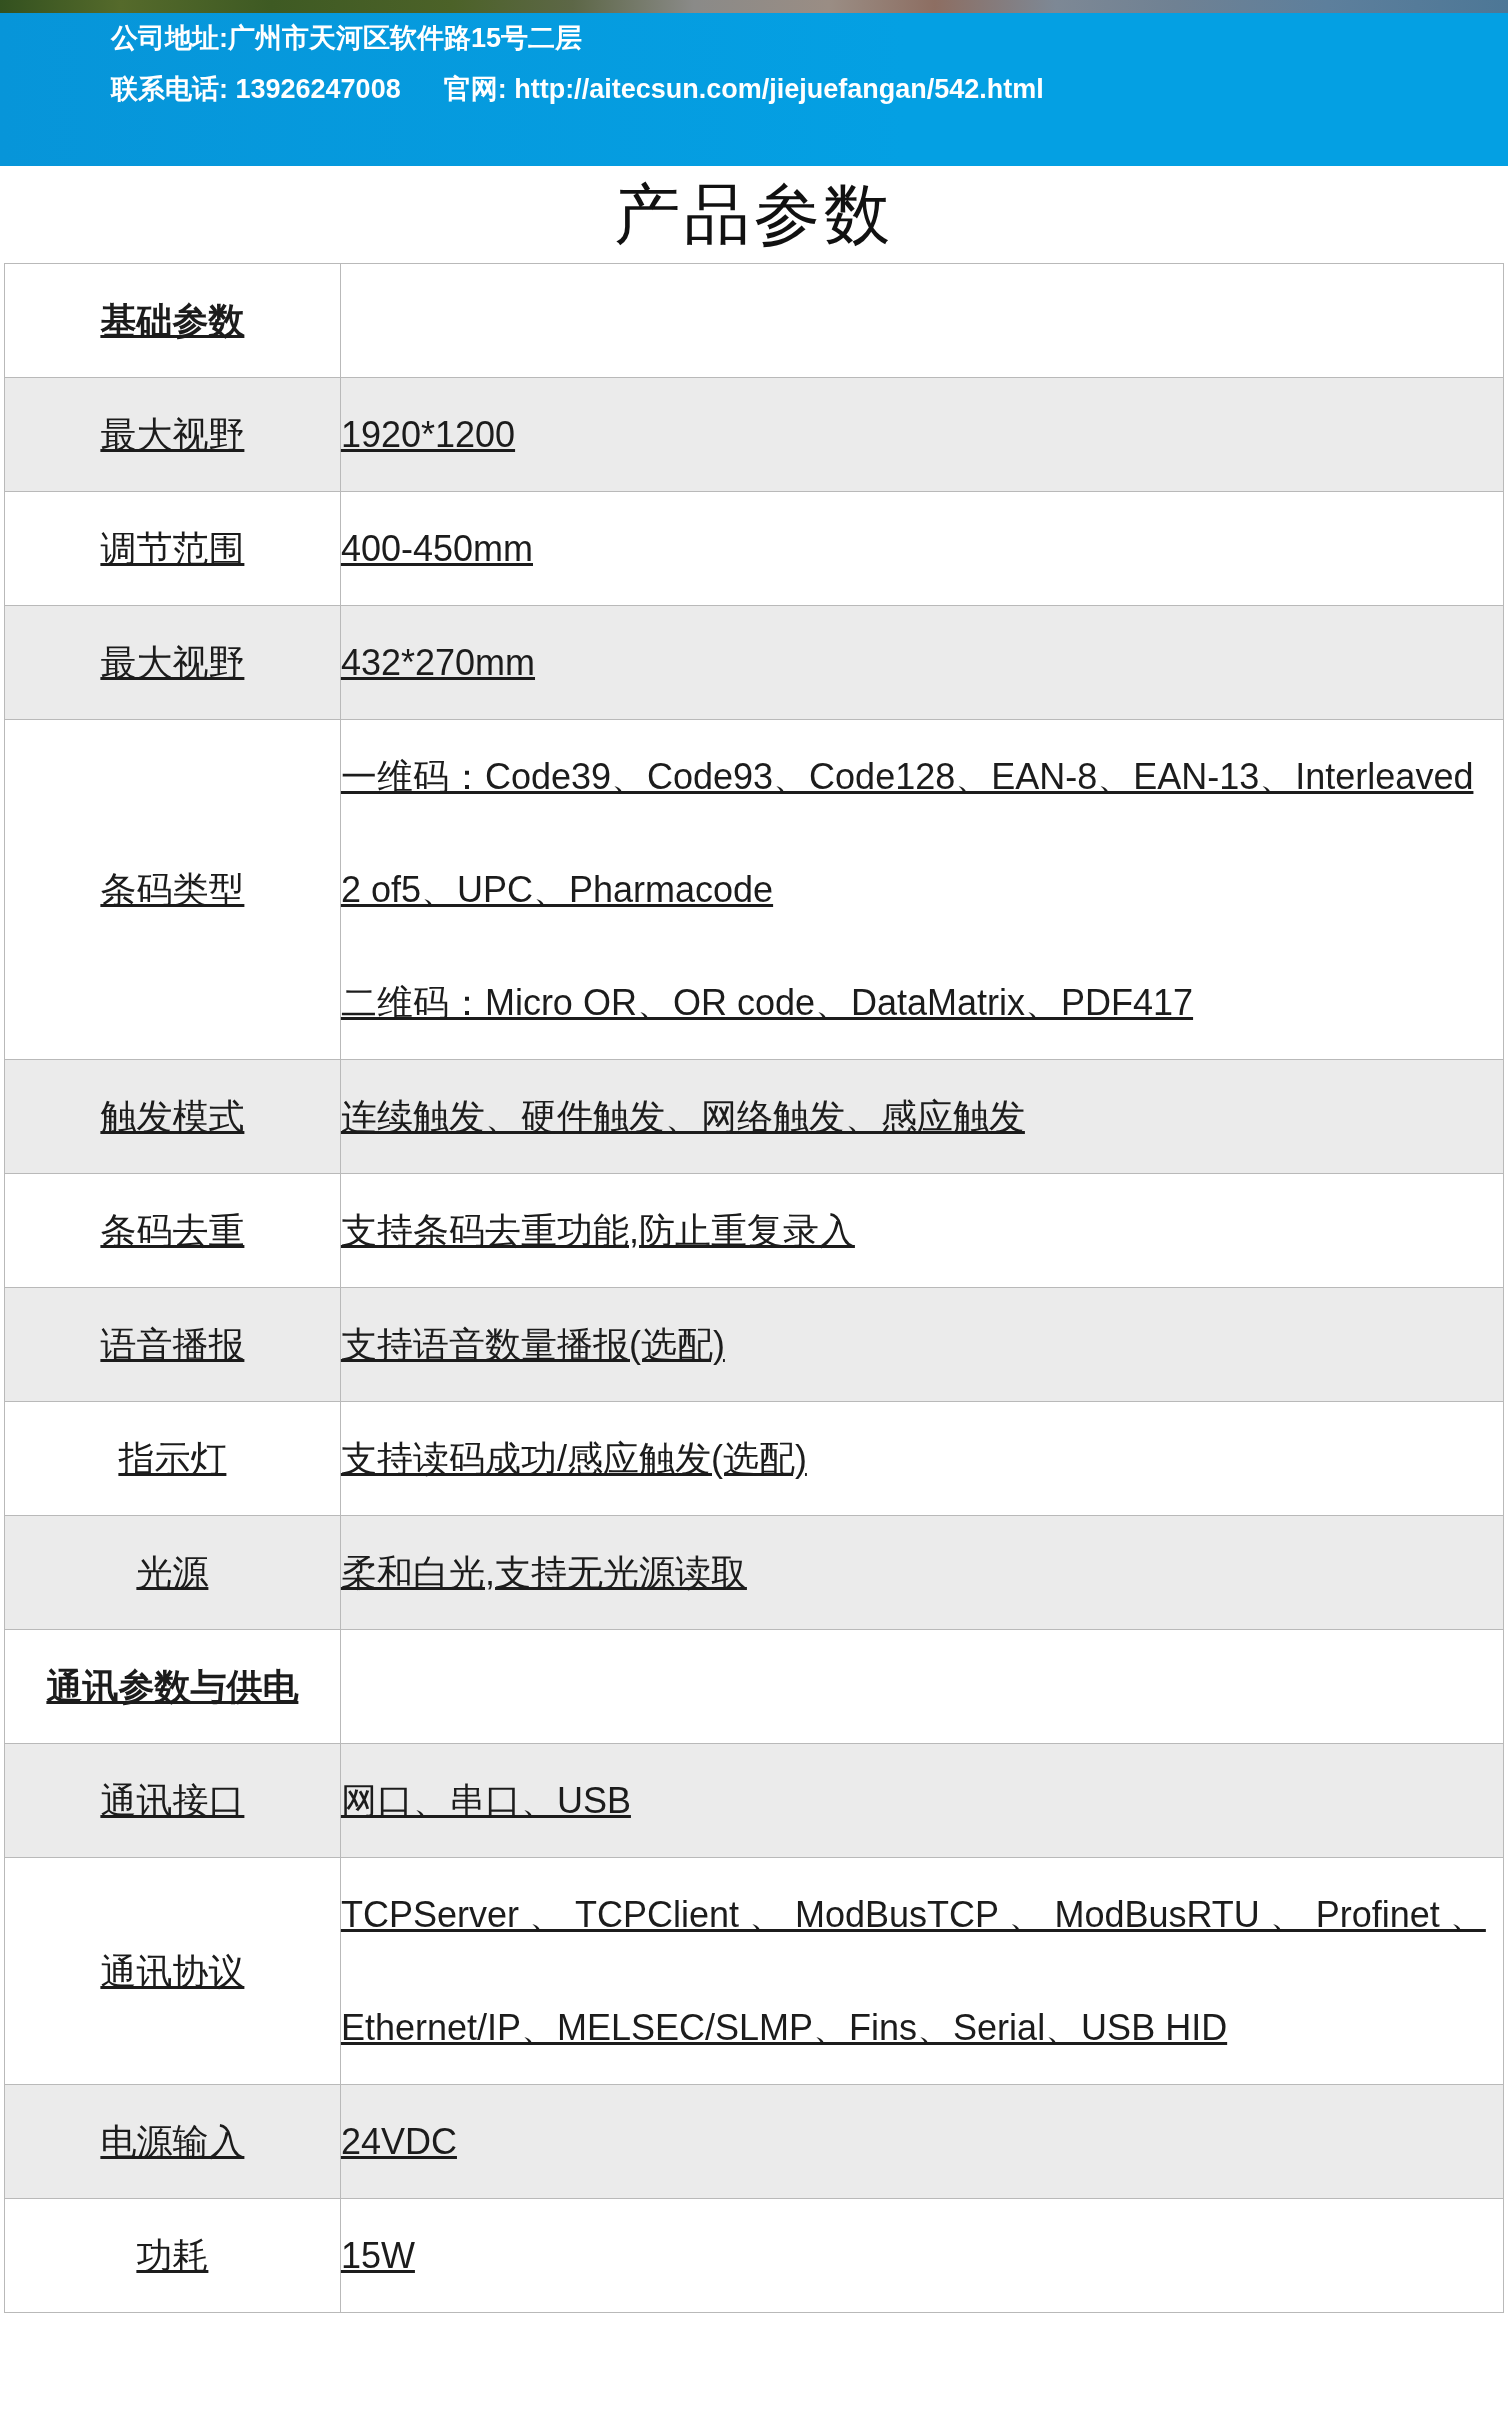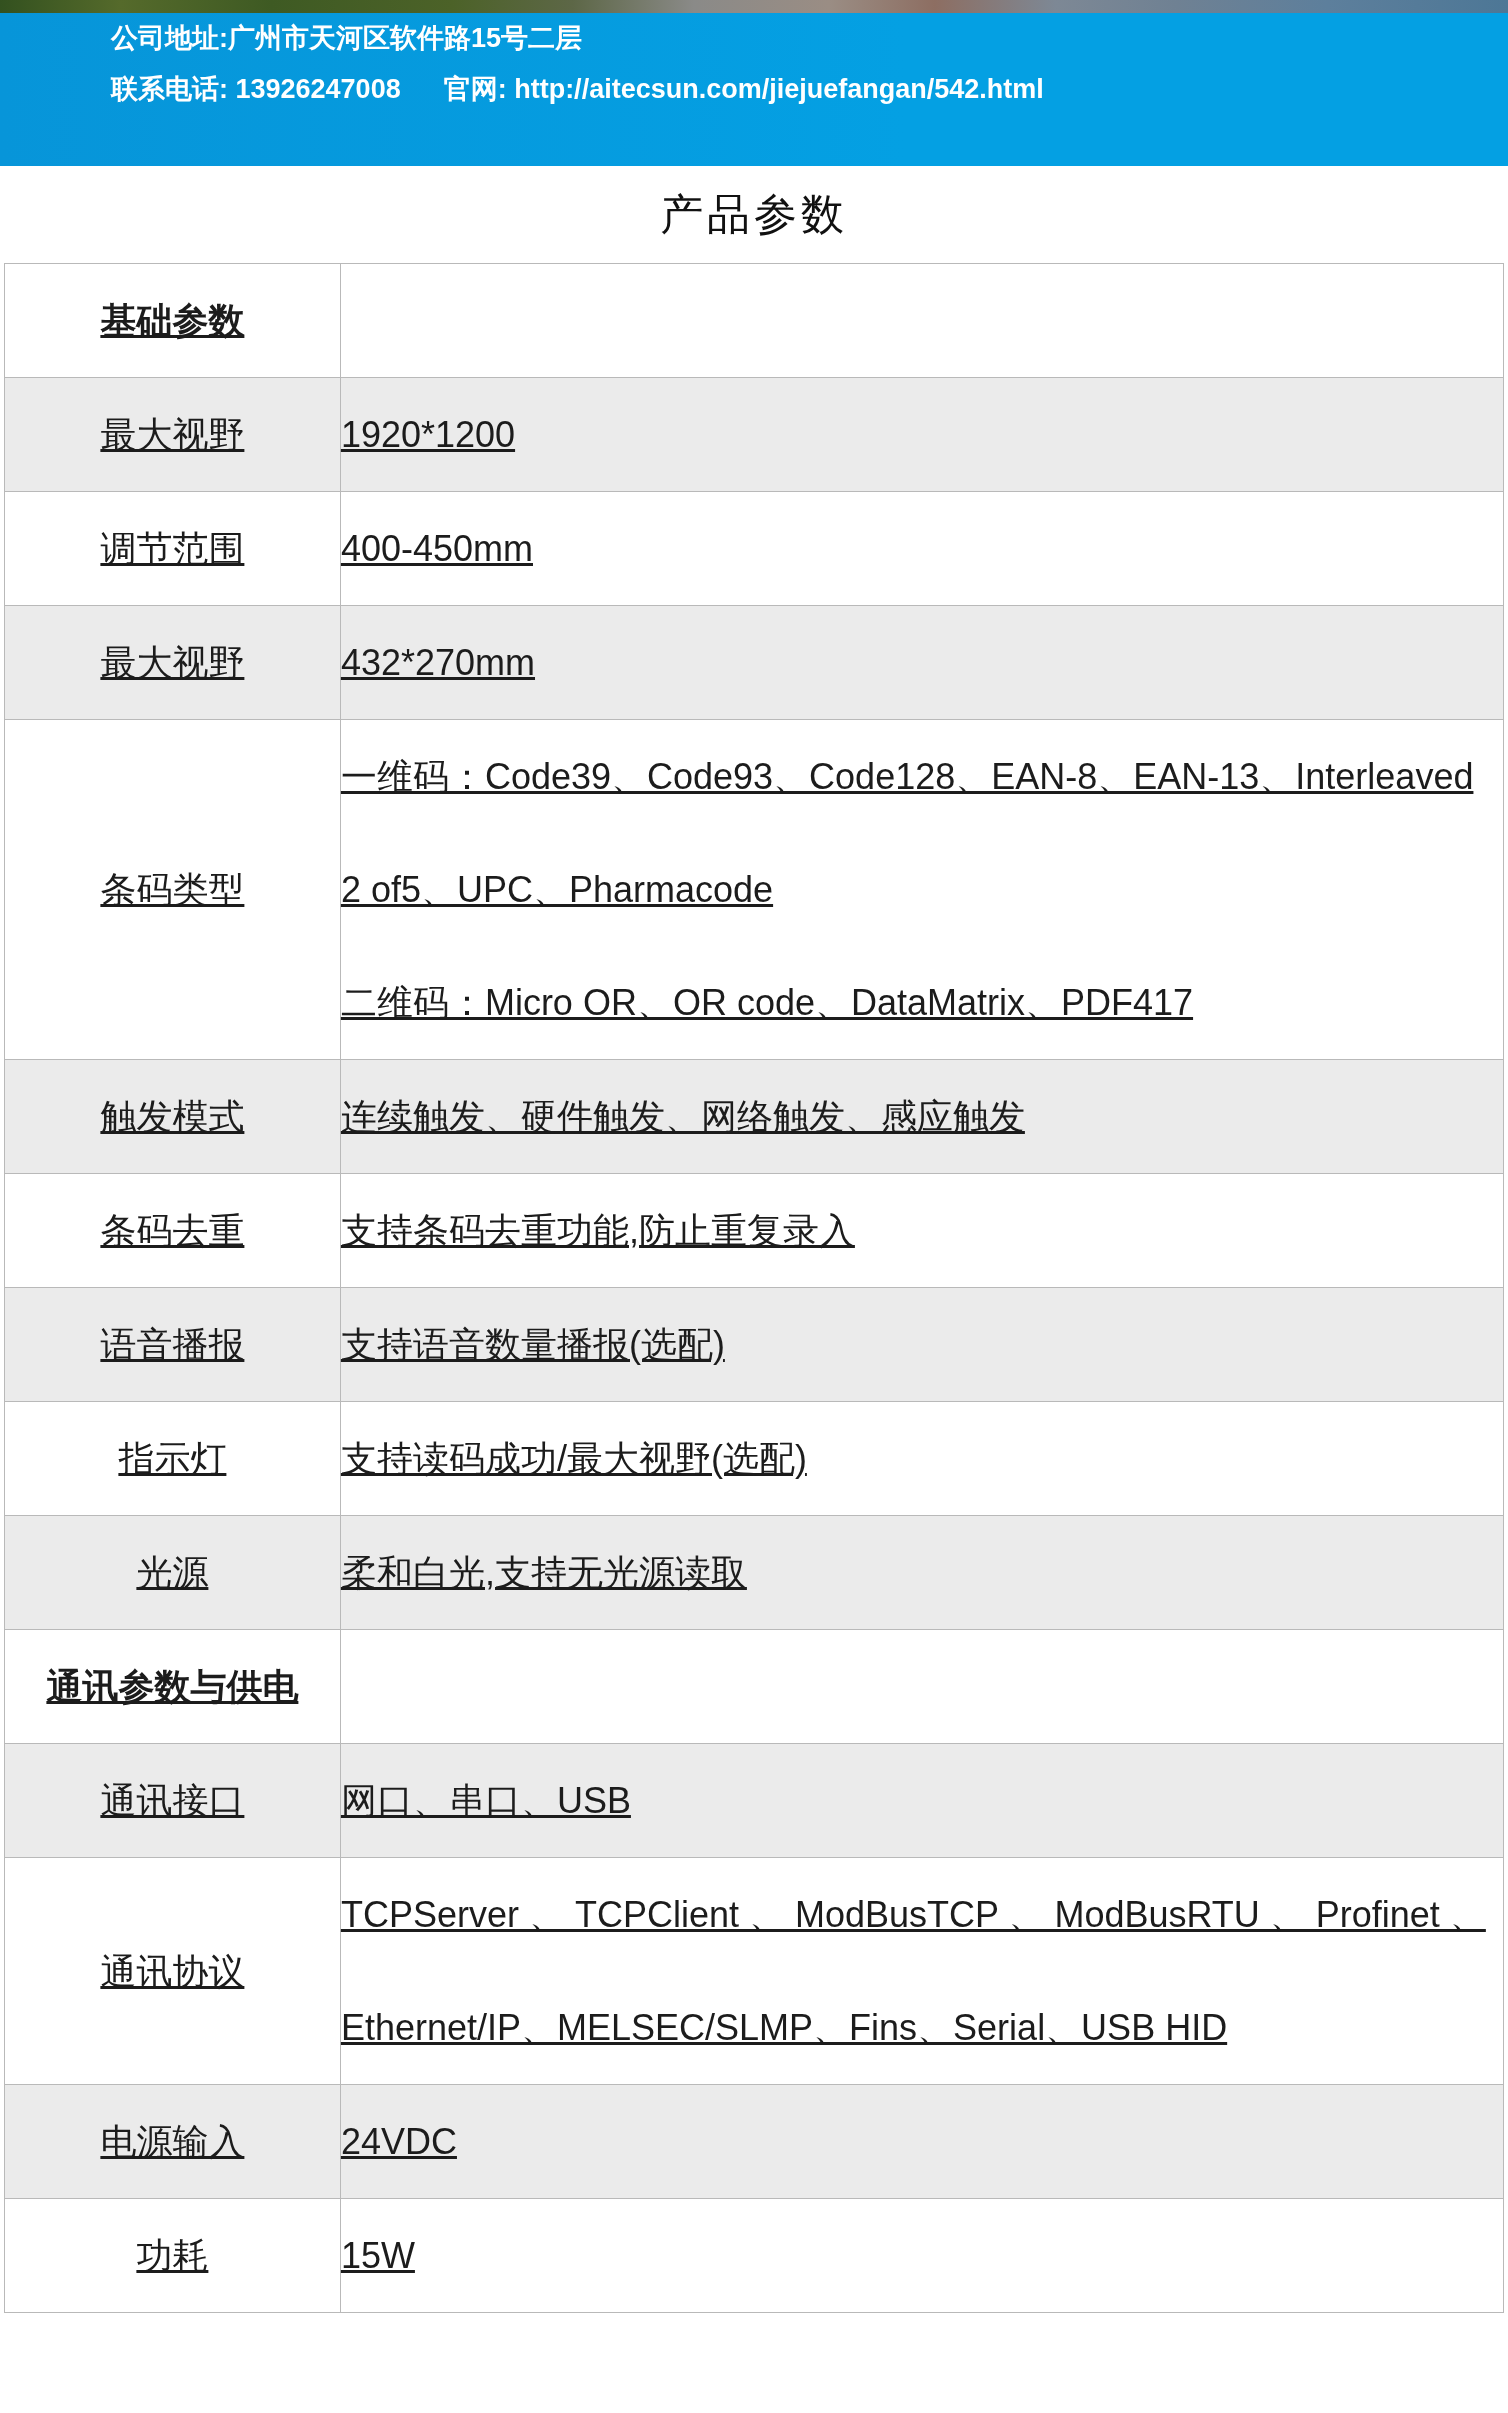--- a/index.html
+++ b/index.html
@@ -32,21 +32,21 @@
   }
   .banner-line{
     color:#fff;font-weight:700;font-size:27px;line-height:51px;
     white-space:nowrap;
   }
   .banner-gap{display:inline-block;width:43px;}
   .title-zone{
     height:97px;display:flex;align-items:center;justify-content:center;
   }
   .page-title{
-    margin:0;font-size:43px;font-weight:500;color:#111;letter-spacing:3.9px;
+    margin:0;font-size:66px;font-weight:500;color:#111;letter-spacing:3.9px;
   }
   table.spec{
     width:calc(100% - 7.7px);margin:0 3.9px;
     border-collapse:collapse;table-layout:fixed;background:#fff;
     border:1.4px solid var(--outer);
   }
   table.spec col.c-label{width:336px;}
   table.spec tr{background:#fff;}
   table.spec tr:nth-child(even){background:var(--row-alt);}
   table.spec td{
@@ -113,21 +113,21 @@
         <tr>
           <td class="label">条码去重</td>
           <td class="value">支持条码去重功能,防止重复录入</td>
         </tr>
         <tr>
           <td class="label">语音播报</td>
           <td class="value">支持语音数量播报(选配)</td>
         </tr>
         <tr>
           <td class="label">指示灯</td>
-          <td class="value">支持读码成功/最大视野(选配)</td>
+          <td class="value">支持读码成功/感应触发(选配)</td>
         </tr>
         <tr>
           <td class="label">光源</td>
           <td class="value">柔和白光,支持无光源读取</td>
         </tr>
         <tr class="section">
           <td class="label">通讯参数与供电</td>
           <td class="value"></td>
         </tr>
         <tr>

